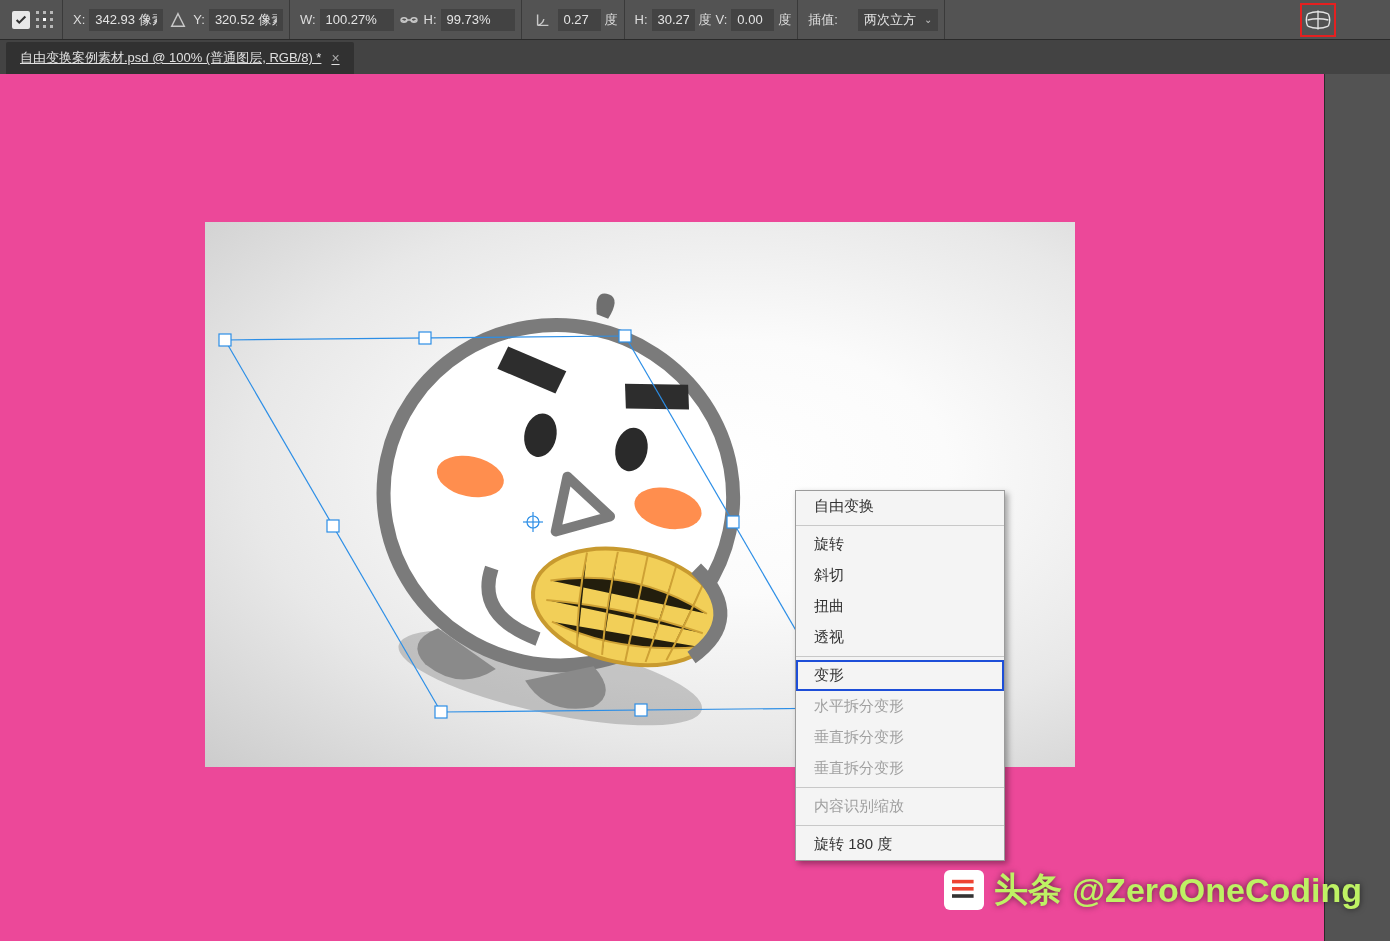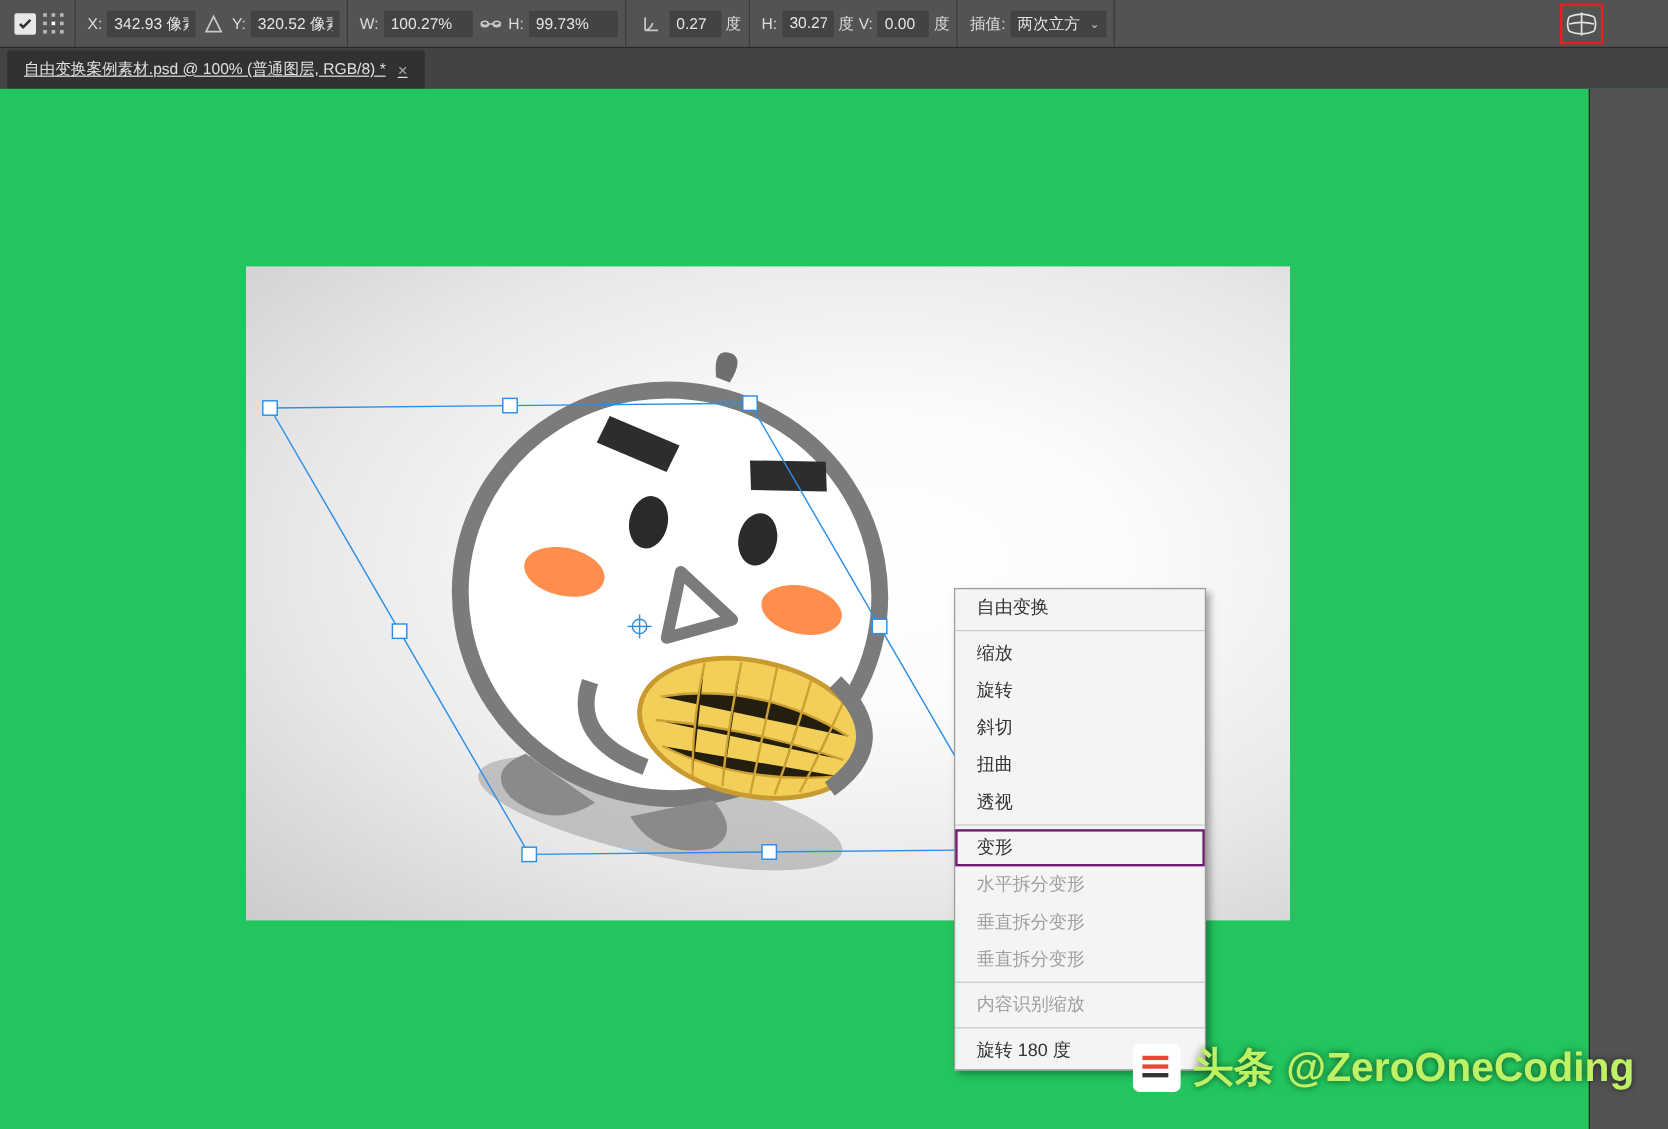--- a/index.html
+++ b/index.html
@@ -8,51 +8,51 @@
   
   .options-bar { height: 40px; background: #535353; display: flex; align-items: center; padding: 0 6px; gap: 4px; color: #ddd; font-size: 13px; border-bottom: 1px solid #2a2a2a; }
   .opt-group { display: flex; align-items: center; gap: 4px; padding: 0 6px; border-right: 1px solid #3a3a3a; height: 100%; }
   .opt-group:last-child { border-right: none; }
   .opt-check { width: 18px; height: 18px; background: #e8e8e8; display: flex; align-items: center; justify-content: center; border-radius: 2px; }
   .opt-check svg { width: 14px; height: 14px; }
   .grid-icon { width: 22px; height: 22px; display: flex; align-items: center; justify-content: center; }
   .opt-label { color: #ddd; font-size: 13px; white-space: nowrap; }
   .opt-input { background: #434343; border: none; color: #e4e4e4; font-size: 13px; padding: 3px 6px; width: 74px; height: 22px; }
   .opt-input.narrow { width: 43px; }
-  .opt-select { background: #434343; color: #e4e4e4; font-size: 13px; padding: 3px 6px; border: none; height: 22px; display: flex; align-items: center; gap: 8px; }
+  .opt-select { background: #434343; color: #e4e4e4; font-size: 13px; padding: 3px 6px; border: none; height: 22px; display: flex; align-items: center; gap: 8px; margin-left: 16px; }
   .chev { color: #c2c2c2; font-size: 10px; }
   .opt-icon { width: 22px; height: 22px; display: flex; align-items: center; justify-content: center; color: #c8c8c8; }
   .warp-btn { width: 36px; height: 34px; border: 2px solid #e52020; display: flex; align-items: center; justify-content: center; margin-left: auto; margin-right: 48px; }
   .warp-btn svg { width: 26px; height: 22px; }
 
   
   .tab-bar { height: 34px; background: #434343; display: flex; align-items: flex-end; padding-left: 6px; }
   .tab { background: #313131; color: #e0e0e0; font-size: 13px; padding: 8px 14px; display: flex; align-items: center; gap: 10px; height: 32px; border-top-left-radius: 2px; border-top-right-radius: 2px; text-decoration: underline; }
   .tab-close { color: #aaa; font-size: 14px; line-height: 1; }
 
   
-  .canvas-area { position: relative; height: calc(100% - 74px); background: #22c55e; overflow: hidden; }
+  .canvas-area { position: relative; height: calc(100% - 74px); background: #ec4899; overflow: hidden; }
   .artboard { position: absolute; left: 205px; top: 148px; width: 870px; height: 545px; background: radial-gradient(ellipse at 60% 45%, #ffffff 0%, #fbfbfb 30%, #e8e8e8 65%, #cccccc 100%); }
   .right-mask { position: absolute; right: 0; top: 0; width: 66px; height: 100%; background: #535353; border-left: 1px solid #2a2a2a; }
 
   
   .tbox { position: absolute; pointer-events: none; }
   .tbox line { stroke: #2c8ee6; stroke-width: 1.2; }
   .handle { fill: #fff; stroke: #2c8ee6; stroke-width: 1.2; }
   .center-marker { stroke: #2c8ee6; stroke-width: 1.2; fill: none; }
 
   
   .character { position: absolute; left: 120px; top: 60px; width: 480px; height: 460px; }
 
   
   .ctx-menu { position: absolute; left: 590px; top: 268px; width: 210px; background: #f4f4f4; border: 1px solid #9b9b9b; box-shadow: 3px 3px 6px rgba(0,0,0,0.35); font-size: 15px; color: #333; }
   .ctx-item { padding: 6px 18px; white-space: nowrap; }
   .ctx-item.disabled { color: #a0a0a0; }
   .ctx-sep { height: 1px; background: #c8c8c8; margin: 3px 0; }
-  .ctx-hl { border: 2px solid #701a75; padding: 4px 16px; }
+  .ctx-hl { border: 2px solid #1d4ed8; padding: 4px 16px; }
 
   
   .watermark { position: absolute; right: 28px; bottom: 28px; color: #bef264; font-size: 34px; font-weight: 700; display: flex; align-items: center; gap: 10px; text-shadow: 0 0 6px rgba(0,0,0,0.6); }
   .wm-icon { width: 40px; height: 40px; }
 </style>
 </head>
 <body>
 
 <div class="options-bar">
   <div class="opt-group">
@@ -211,21 +211,20 @@
           <circle r="6"></circle>
             <line x1="-10" y1="0" x2="10" y2="0"></line>
             <line x1="0" y1="-10" x2="0" y2="10"></line>
         </g>
       </g>
     </svg>
 
     <div class="ctx-menu">
       <div class="ctx-item">自由变换</div>
       <div class="ctx-sep"></div>
-      <div class="ctx-item">缩放</div>
       <div class="ctx-item">旋转</div>
       <div class="ctx-item">斜切</div>
       <div class="ctx-item">扭曲</div>
       <div class="ctx-item">透视</div>
       <div class="ctx-sep"></div>
       <div class="ctx-item ctx-hl">变形</div>
       <div class="ctx-item disabled">水平拆分变形</div>
       <div class="ctx-item disabled">垂直拆分变形</div>
       <div class="ctx-item disabled">垂直拆分变形</div>
       <div class="ctx-sep"></div>

